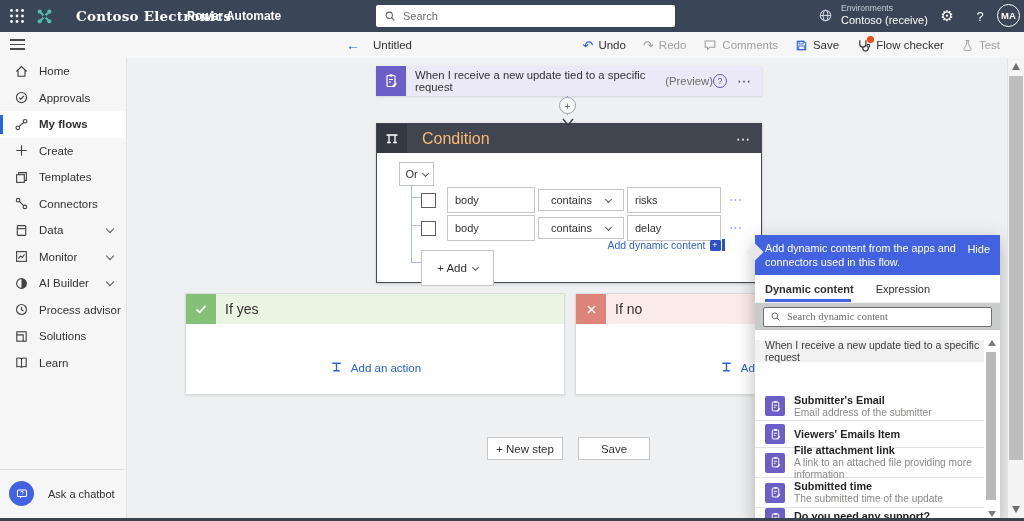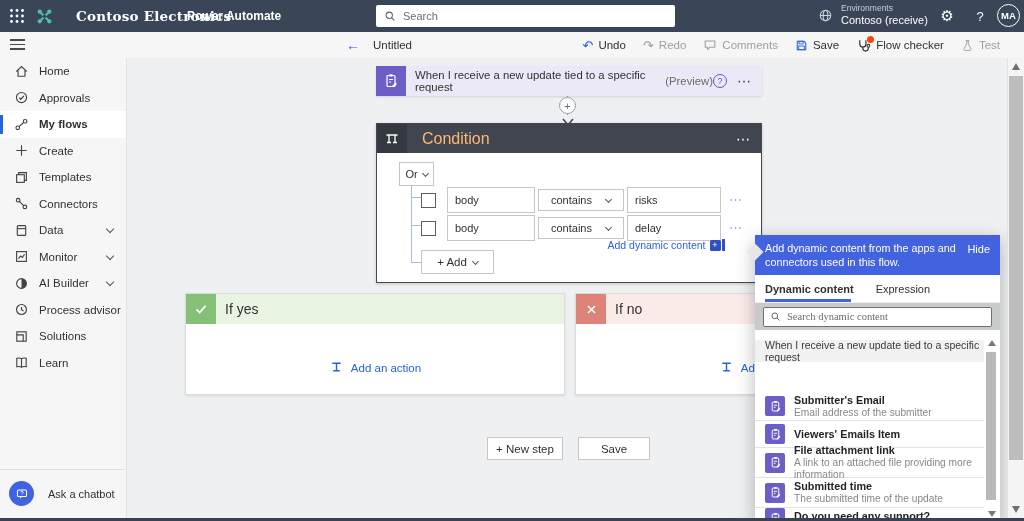--- a/index.html
+++ b/index.html
@@ -77,21 +77,21 @@
   .checkbox { width:15px; height:15px; border:1px solid #5f5d5b; background:#fff; margin-right:11px; cursor:pointer; }
   .cond-input { width:88px; height:22px; border:1px solid #c8c6c4; font-size:11px; padding:12px 7px; color:#323130; font-family:inherit; outline:none; background:#fff; }
   .fake-select { width:86px; height:22px; border:1px solid #c8c6c4; margin-left:3px; display:flex; align-items:center; justify-content:space-between; padding:0 12px; font-size:11px; color:#323130; background:#fff; cursor:pointer; }
   .cond-input.val { width:94px; margin-left:3px; }
   .row-more { color:#7e96d9; font-size:13px; letter-spacing:1px; margin-left:8px; cursor:pointer; line-height:8px; }
   .add-dyn { position:absolute; right:36px; top:115px; display:flex; align-items:center; gap:4px; cursor:pointer; }
   .add-dyn-label { font-size:10.5px; color:#2e62d8; }
   .dyn-ico { display:flex; align-items:center; gap:1.5px; }
   .dyn-ico .sq { width:11px; height:11px; background:#2e50c5; border-radius:1.5px; color:#fff; font-size:9px; display:flex; align-items:center; justify-content:center; line-height:1; }
   .dyn-ico .bar { width:3px; height:12px; background:#2e50c5; }
-  .add-btn { position:absolute; left:44px; top:126px; width:73px; height:24px; border:1px solid #c8c6c4; background:#fff; display:flex; align-items:center; justify-content:center; gap:6px; font-size:11.5px; color:#323130; cursor:pointer; }
+  .add-btn { position:absolute; left:44px; top:126px; width:73px; height:36px; border:1px solid #c8c6c4; background:#fff; display:flex; align-items:center; justify-content:center; gap:6px; font-size:11.5px; color:#323130; cursor:pointer; }
 
   .branch-card { position:absolute; top:293px; width:380px; height:102px; background:#fff; border:1px solid #dcdcdc; box-shadow:0 1px 2px rgba(0,0,0,.10); }
   .branch-header { height:30px; display:flex; align-items:center; cursor:pointer; }
   .branch-icon { width:30px; height:30px; display:flex; align-items:center; justify-content:center; flex:0 0 30px; }
   .branch-title { font-size:14px; color:#323130; margin-left:9px; }
   .add-action { position:absolute; left:0; right:0; top:66px; display:flex; align-items:center; justify-content:center; gap:7px; cursor:pointer; }
   .add-action-label { font-size:11.5px; color:#2662d8; }
 
   .step-btn { position:absolute; top:437px; height:23px; background:#fff; border:1px solid #c8c6c4; display:flex; align-items:center; justify-content:center; font-size:11.5px; color:#323130; cursor:pointer; }
 

